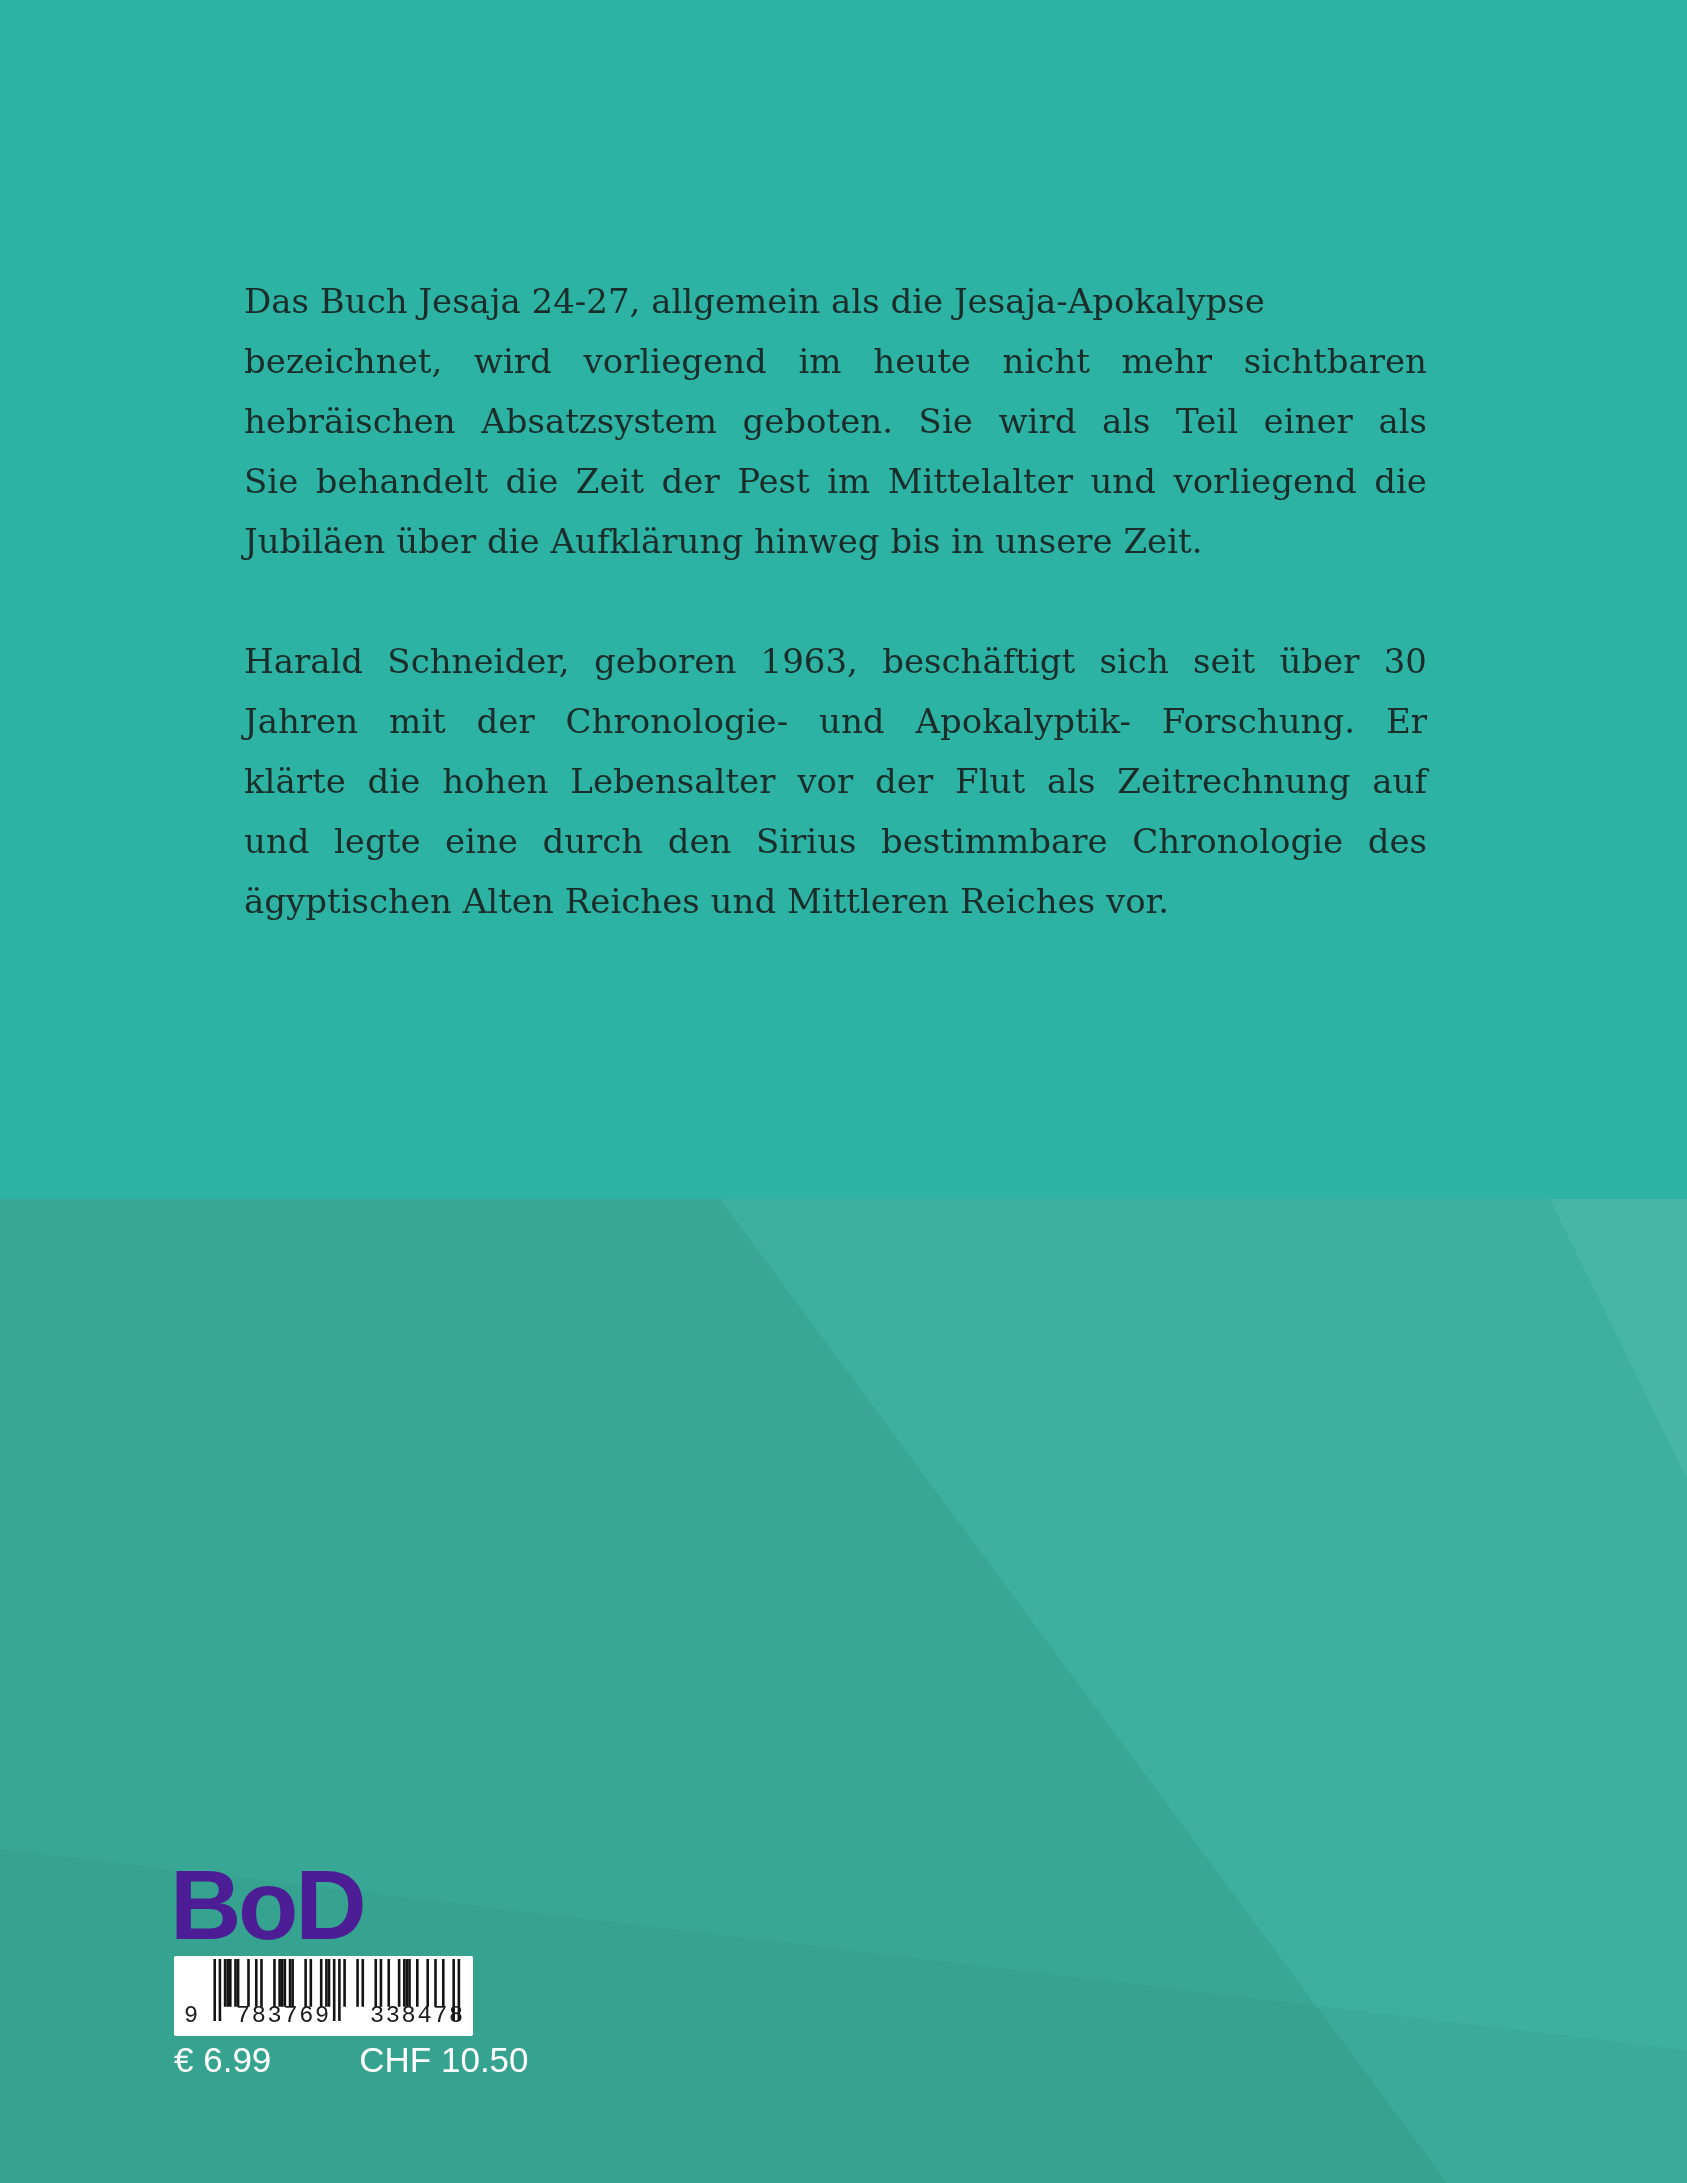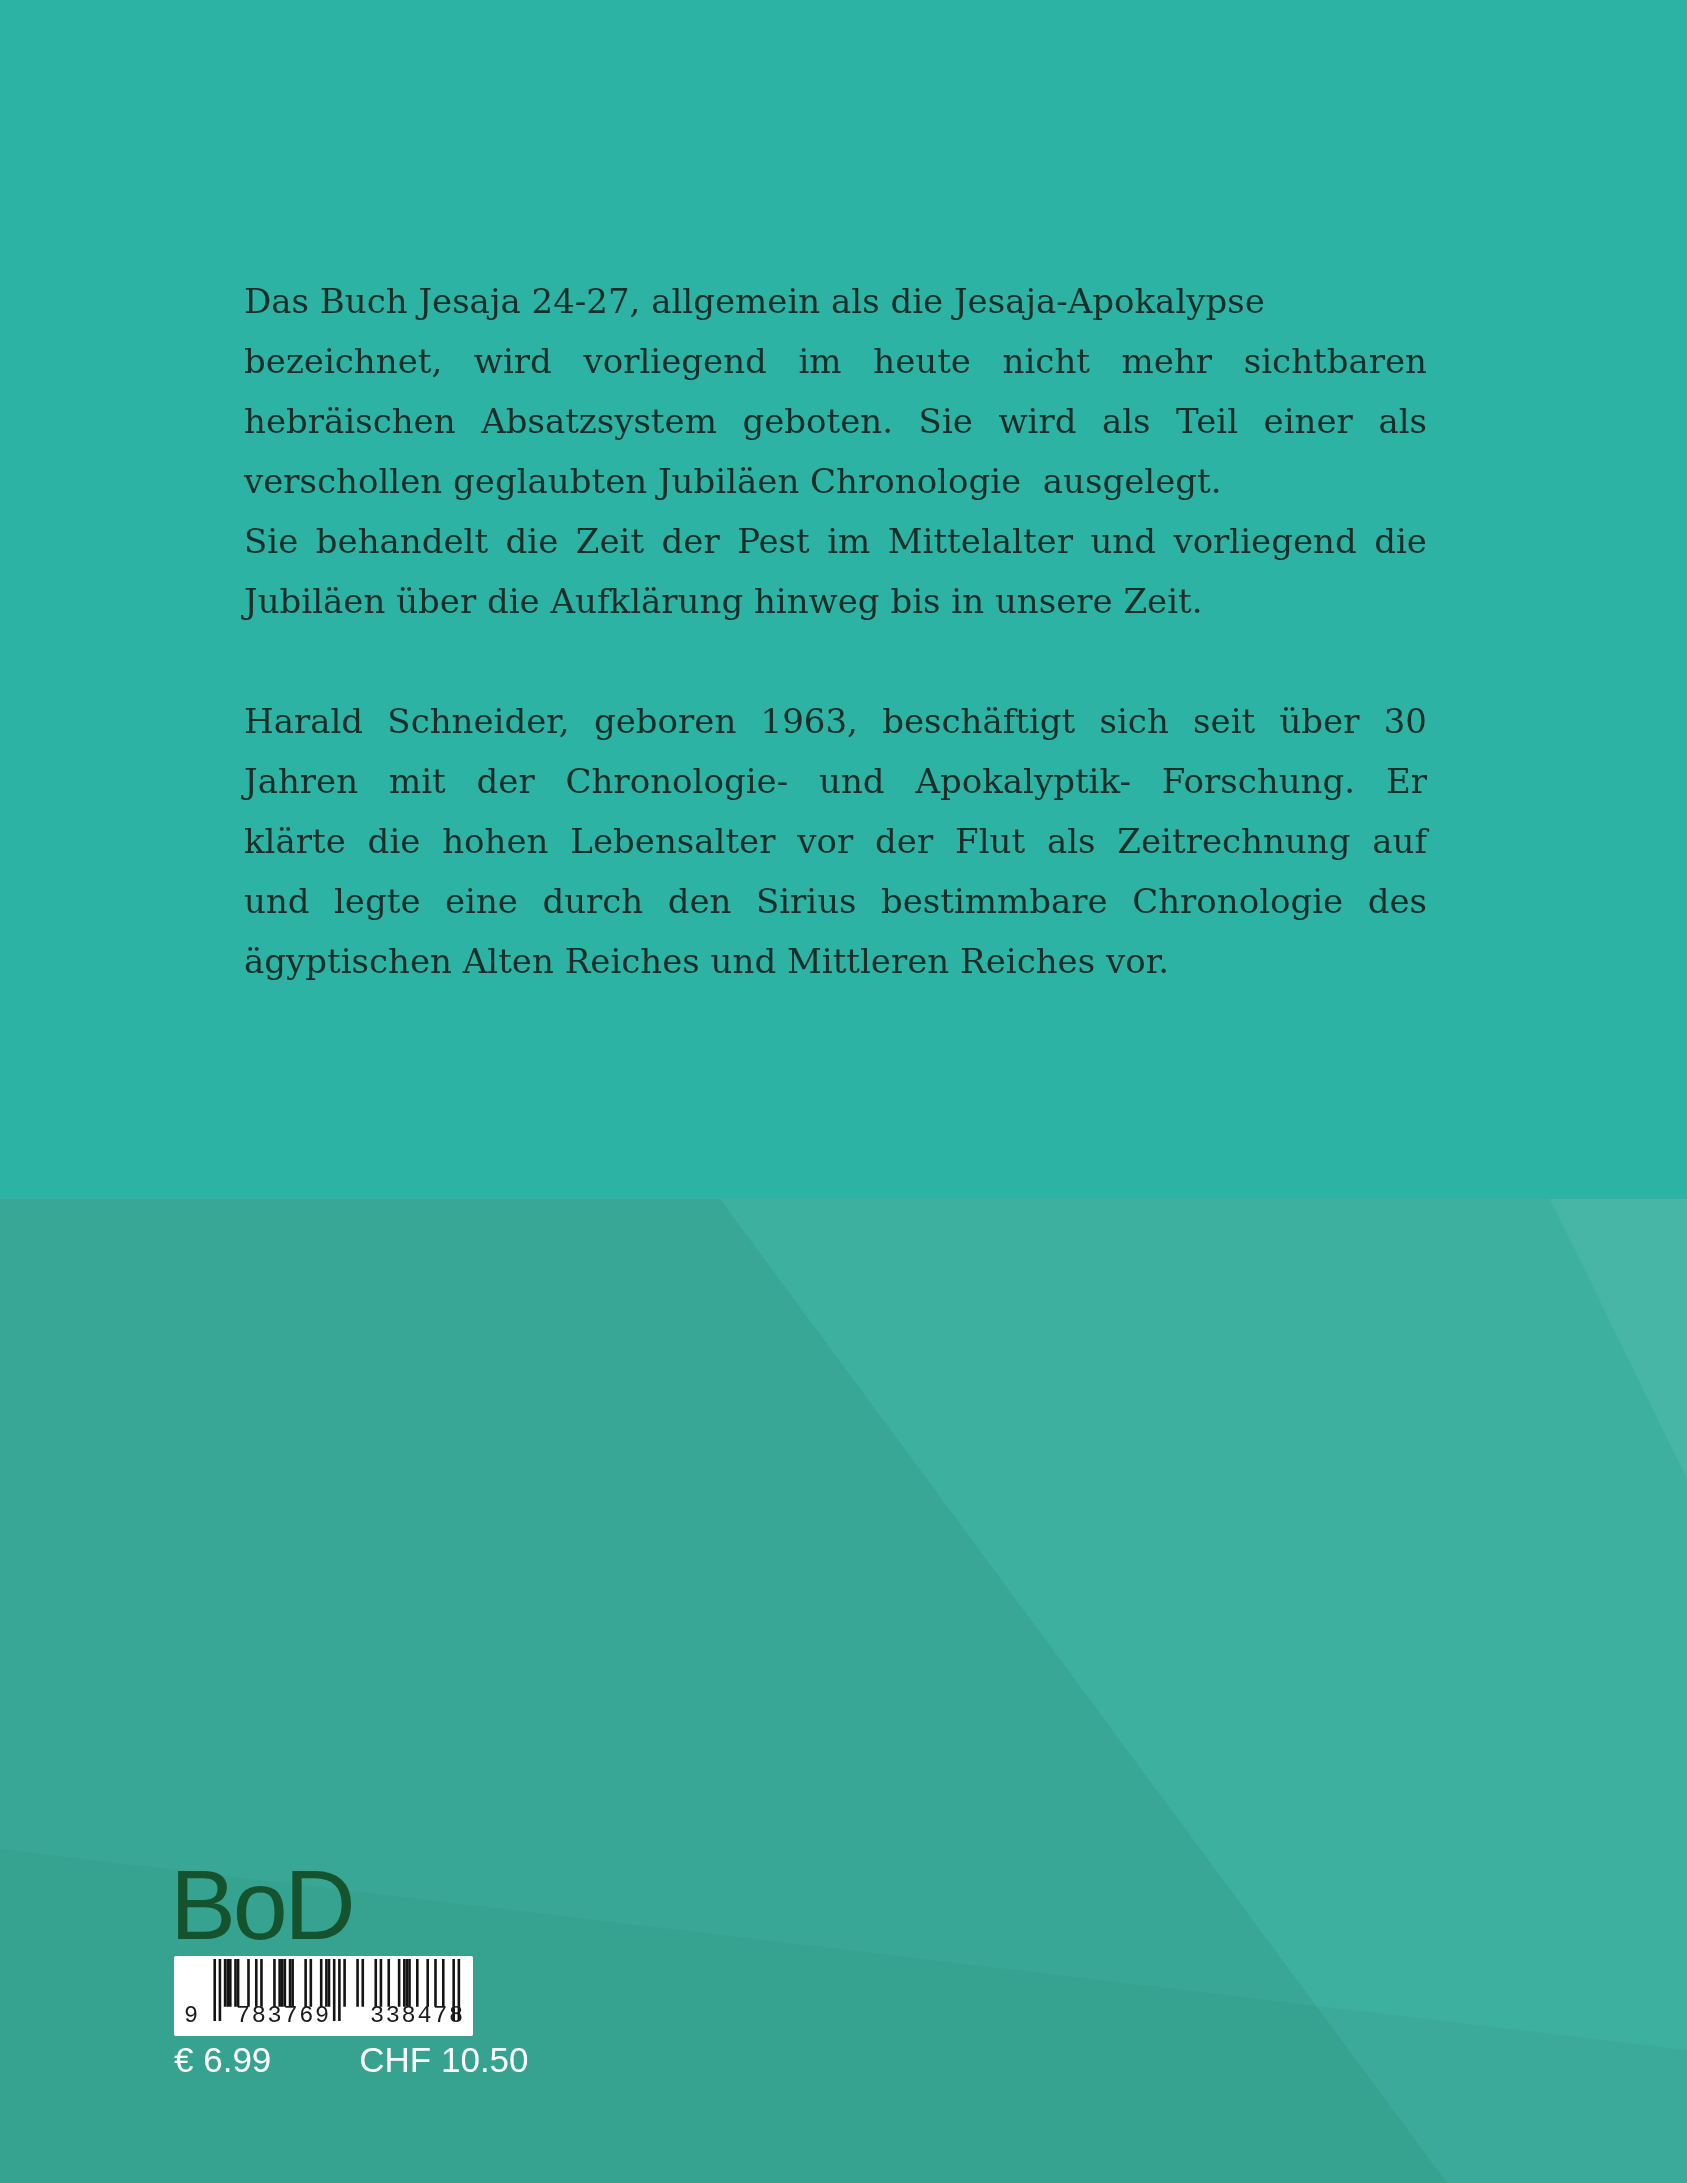--- a/index.html
+++ b/index.html
@@ -35,22 +35,22 @@
     font-size:34px;line-height:60px;
   }
   .para{margin:0;}
   .para + .para{margin-top:60px;}
   .line{white-space:pre-wrap;text-align:left;}
   .line.just{white-space:normal;text-align:justify;text-align-last:justify;}
   
   .logo{
     position:absolute;left:170px;top:1855px;
     font-family:"Liberation Sans", sans-serif;
-    font-weight:normal;font-size:99px;line-height:1;
-    letter-spacing:-3.4px;color:#14532d;
+    font-weight:bold;font-size:99px;line-height:1;
+    letter-spacing:-3.4px;color:#4c1d95;
   }
   .barcode{
     position:absolute;left:174px;top:1956px;width:299px;height:80px;
     background:#fff;border-radius:1.7px;
   }
   .barcode svg{position:absolute;left:39px;top:2.5px;}
   .digits{
     position:absolute;left:0;top:0;width:100%;height:100%;
     font-family:"Liberation Mono", monospace;
     font-size:23.5px;color:#1a1a1a;
@@ -75,21 +75,20 @@
     <div class="facet facet-light"></div>
     <div class="facet facet-corner"></div>
     <div class="facet facet-shade"></div>
   </div>
 
   <main class="blurb" id="blurb">
       <div class="para">
         <div class="line">Das Buch Jesaja 24-27, allgemein als die Jesaja-Apokalypse</div>
         <div class="line just">bezeichnet, wird vorliegend im heute nicht mehr sichtbaren</div>
         <div class="line just">hebräischen Absatzsystem geboten. Sie wird als Teil einer als</div>
-        <div class="line">verschollen geglaubten Jubiläen Chronologie&nbsp; ausgelegt.</div>
         <div class="line just">Sie behandelt die Zeit der Pest im Mittelalter und vorliegend die</div>
         <div class="line">Jubiläen über die Aufklärung hinweg bis in unsere Zeit.</div>
       </div>
       <div class="para">
         <div class="line just">Harald Schneider, geboren 1963, beschäftigt sich seit über 30</div>
         <div class="line just">Jahren mit der Chronologie- und Apokalyptik- Forschung. Er</div>
         <div class="line just">klärte die hohen Lebensalter vor der Flut als Zeitrechnung auf</div>
         <div class="line just">und legte eine durch den Sirius bestimmbare Chronologie des</div>
         <div class="line">ägyptischen Alten Reiches und Mittleren Reiches vor.</div>
       </div>

